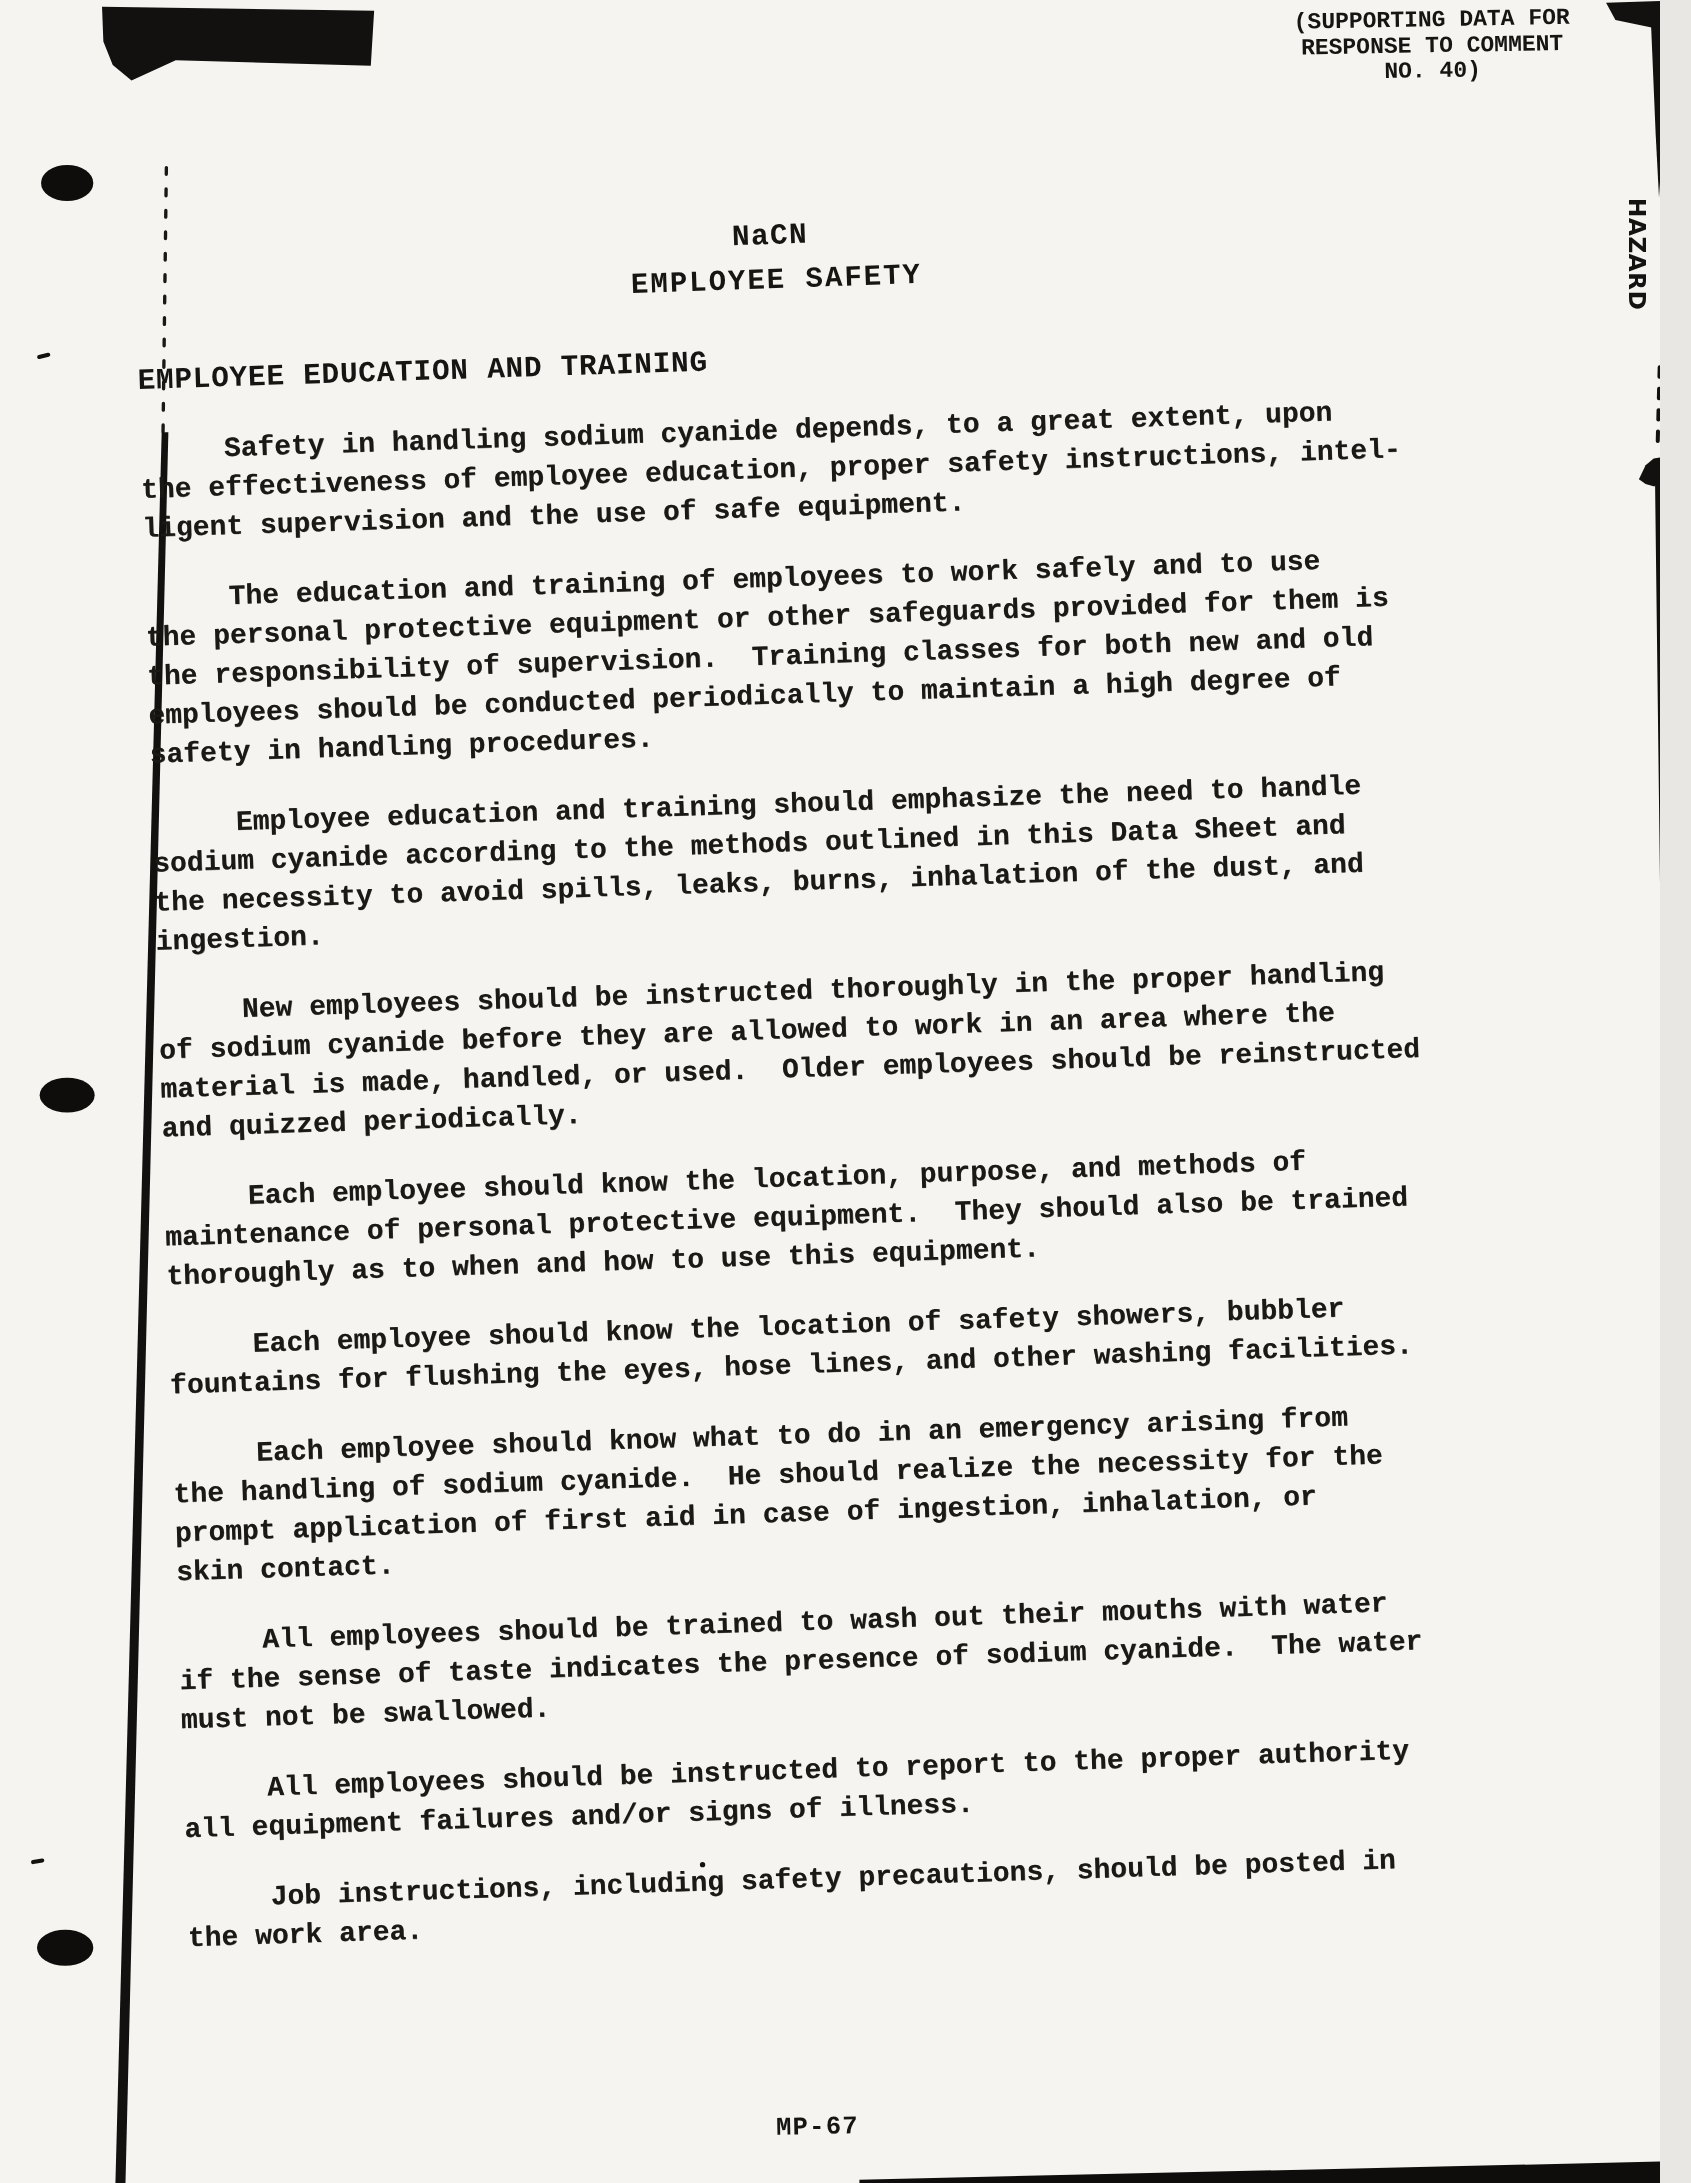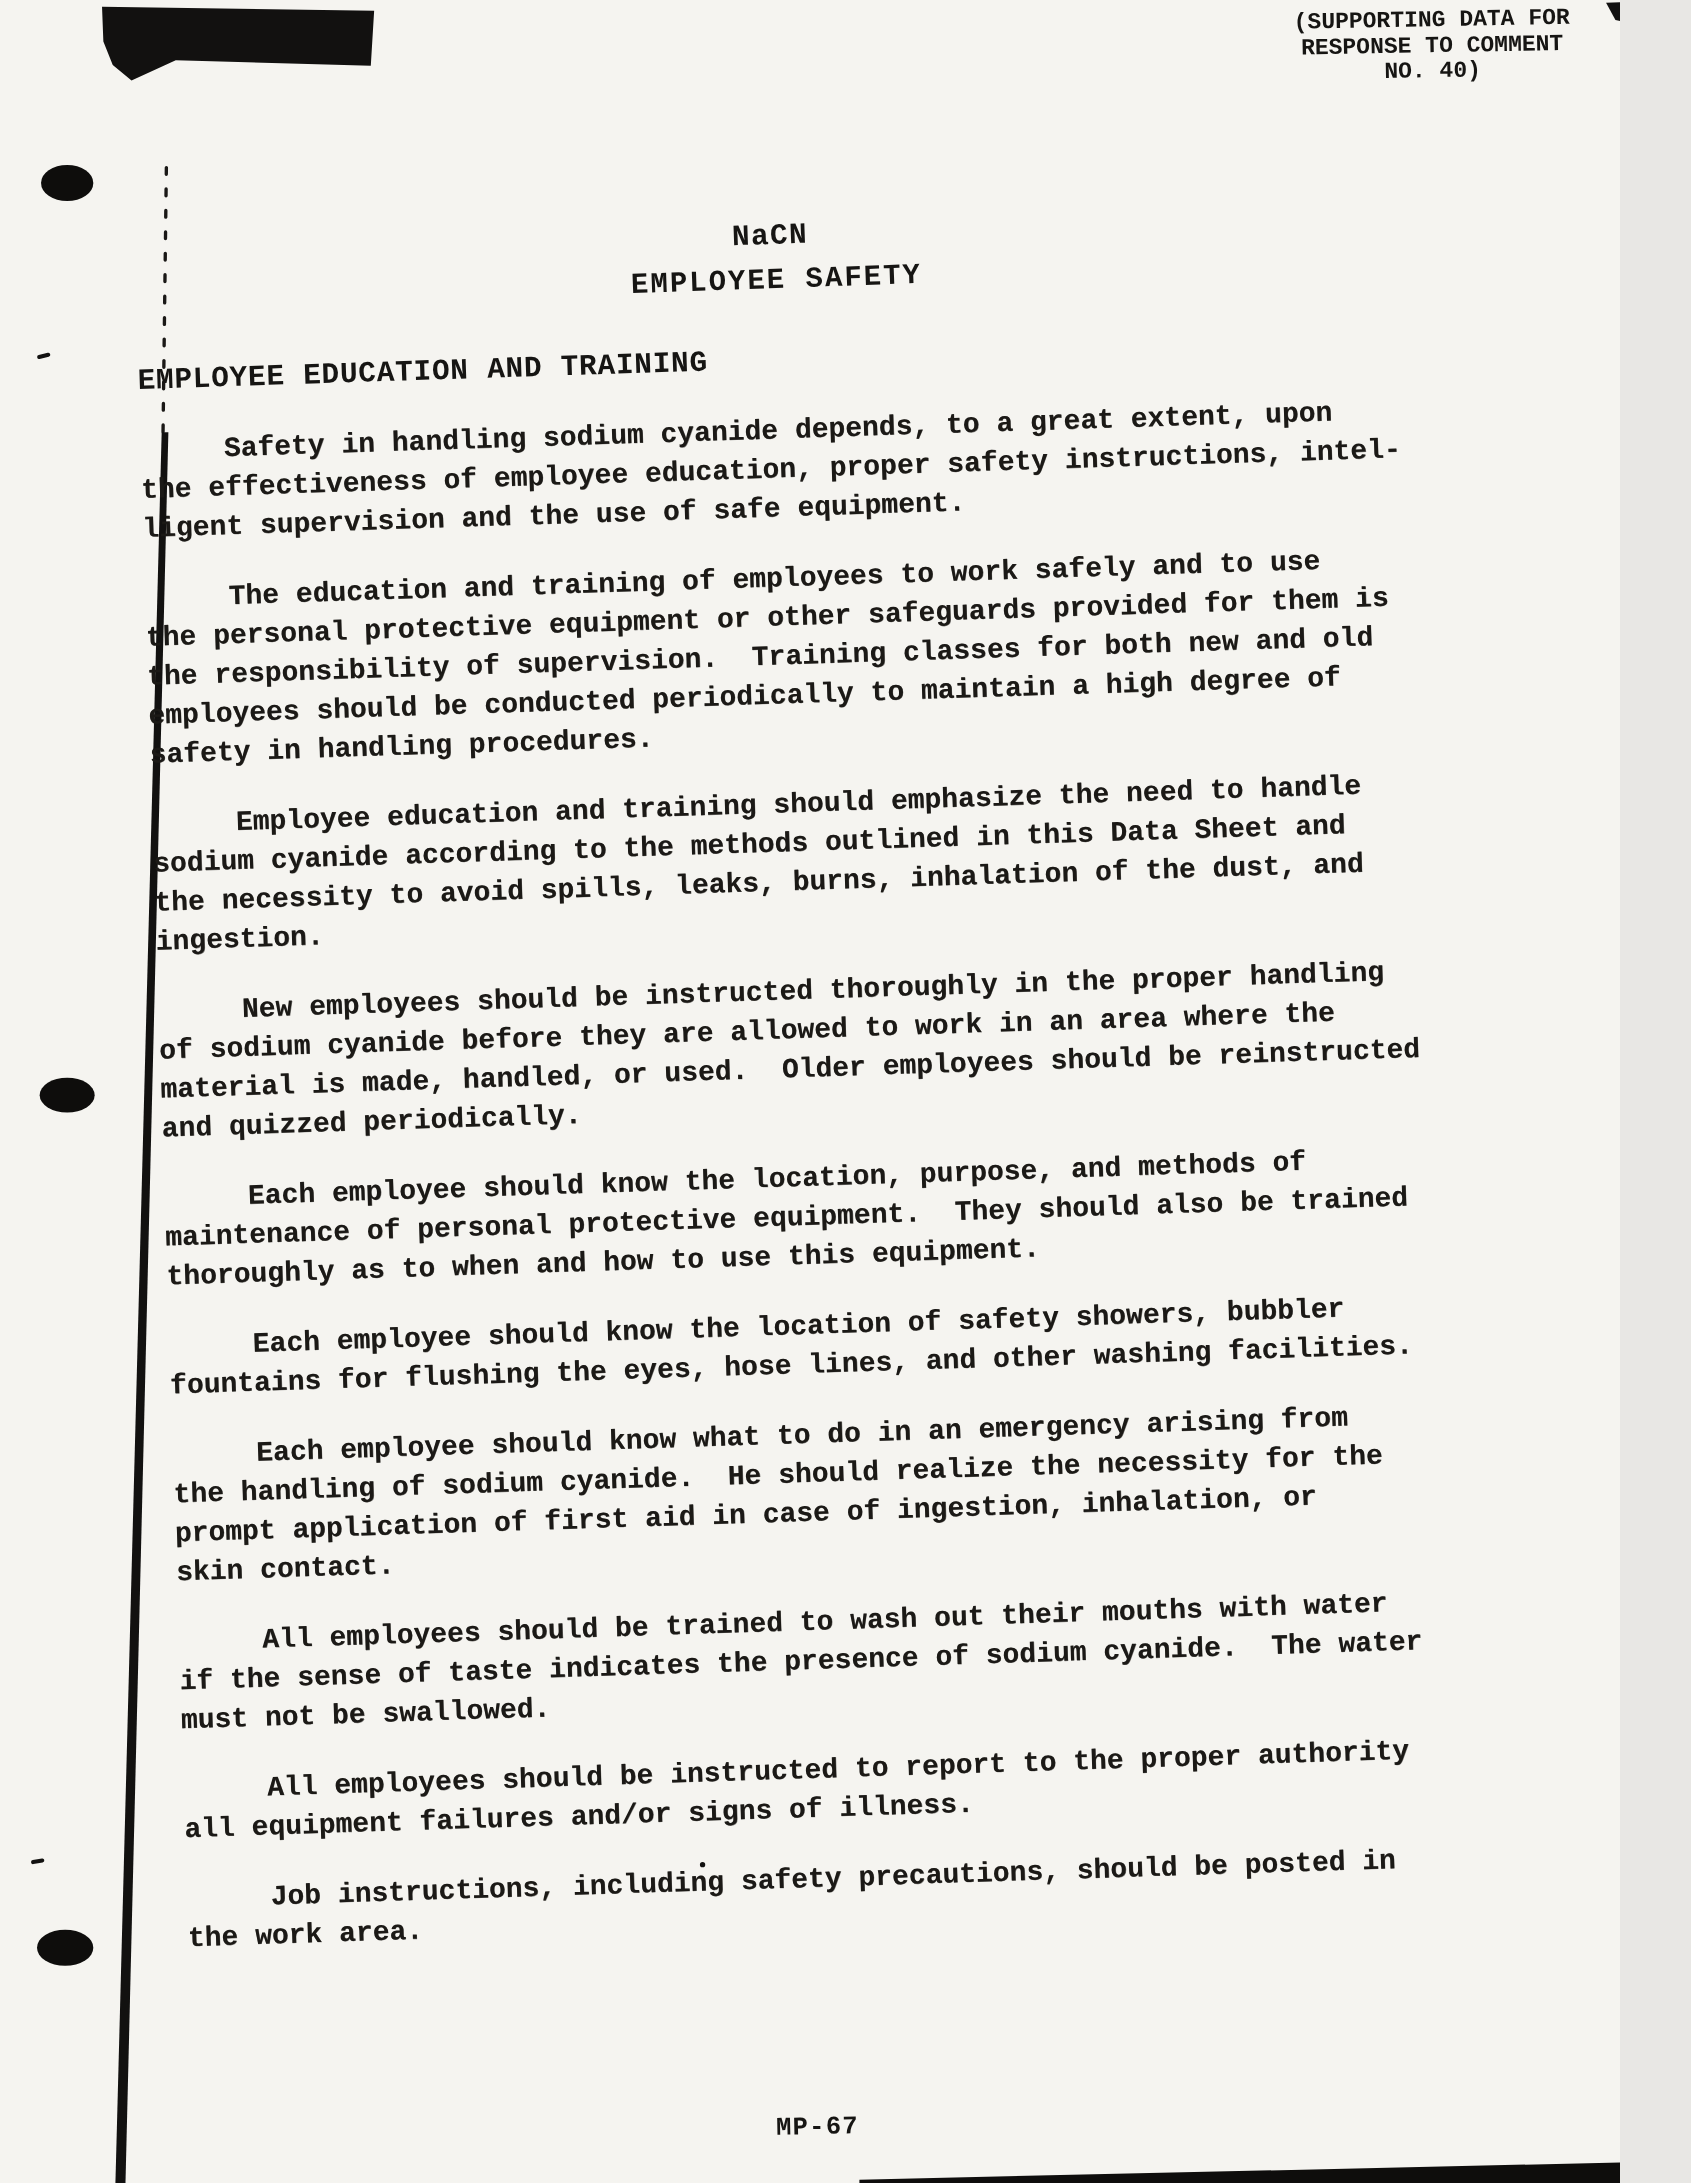--- a/index.html
+++ b/index.html
@@ -3,20 +3,21 @@
 <meta charset="utf-8">
 <style>
   html,body{margin:0;padding:0;background:#e8e7e4;}
   .page{
     position:relative;
     width:1620px;height:2183px;
     background:#f5f4f0;
     overflow:hidden;
     font-family:"Liberation Mono","DejaVu Sans Mono",monospace;
     color:#1b1916;
+    padding-left:40px;
   }
   .artifact-layer{position:absolute;left:0;top:0;width:1692px;height:2183px;pointer-events:none;}
   .corner-note{
     position:absolute;left:1274px;top:10.7px;width:315px;
     font-size:23px;line-height:25.5px;font-weight:bold;
     text-align:center;white-space:pre;
     transform:rotate(-1deg);transform-origin:0 0;
     letter-spacing:0px;color:#161513;
   }
   .chem-title{

